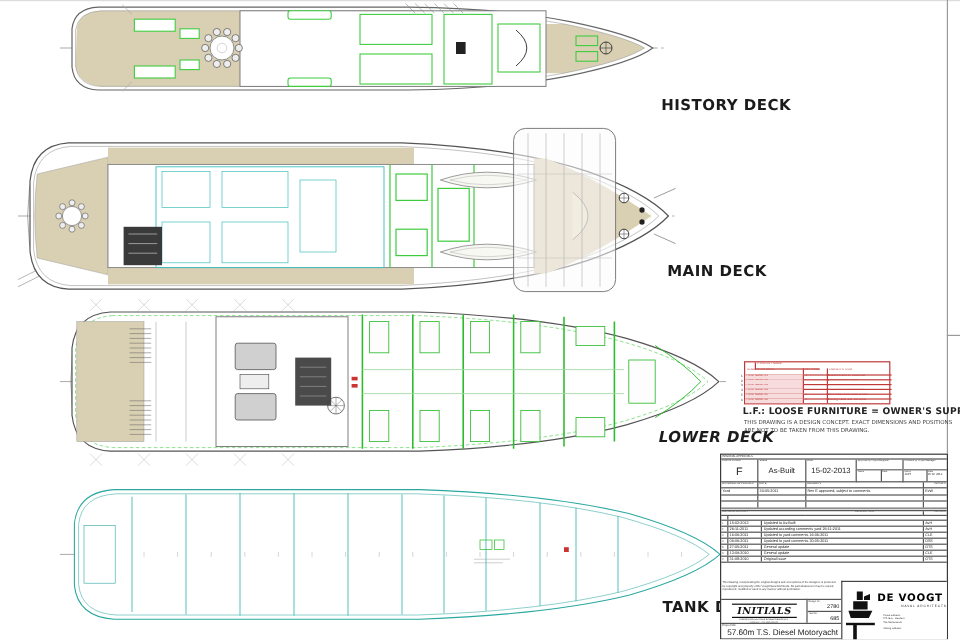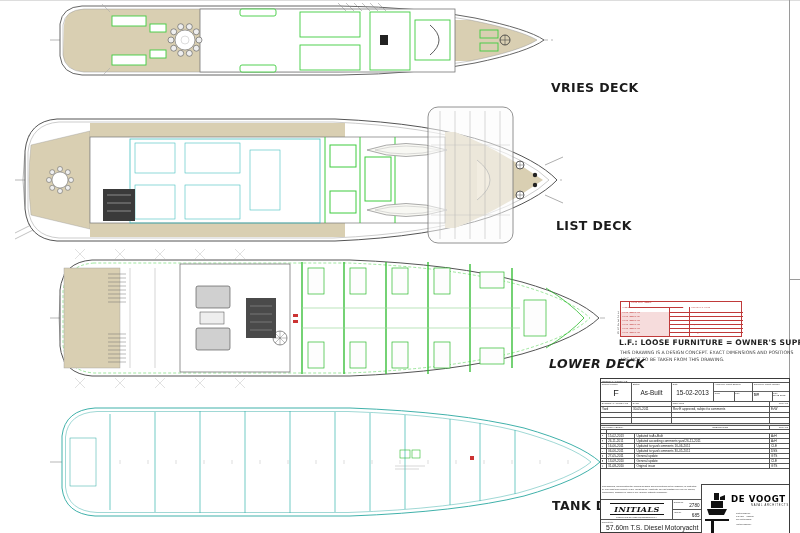--- a/index.html
+++ b/index.html
@@ -84,21 +84,21 @@
       <rect x="430" y="30" width="18" height="8"></rect>
         <rect x="430" y="43" width="18" height="8"></rect>
     </g>
     <path d="M288 3 l8 8 M296 3 l8 8 M304 3 l8 8 M312 3 l8 8 M320 3 l8 8 M328 3 l8 8" stroke="#888" stroke-width=".5"></path>
     <path d="M380 25 Q398 40 380 55" fill="none" stroke="#333" stroke-width=".8"></path>
     <rect x="330" y="35" width="8" height="10" fill="#222"></rect>
     <circle cx="455" cy="40" r="5" fill="none" stroke="#333" stroke-width=".8"></circle>
     <path d="M450 40 h10 M455 35 v10" stroke="#333" stroke-width=".5"></path>
     <path d="M60 12 l-8 -8 M60 68 l-8 8" stroke="#aaa" stroke-width=".6"></path>
   </svg>
-  <div class="deck-label" style="left:551px;top:80px;">VRIES DECK</div>
+  <div class="deck-label" style="left:551px;top:80px;">HISTORY DECK</div>
 
   <svg class="abs" style="left:15px;top:105px;" width="550" height="140" viewBox="0 0 550 140">
     <line x1="0" y1="75" x2="550" y2="75" stroke="#999" stroke-width=".7" stroke-dasharray="14 3 2 3"></line>
     <path d="M14 30 Q2 75 14 120" fill="none" stroke="#888" stroke-width=".6"></path>
     <path d="M20 118 L-12 134 M20 124 L-8 138" stroke="#999" stroke-width=".6"></path>
     <path d="M42 14 Q13 16 10 46 L10 104 Q13 134 42 136 L320 136 Q415 132 475 112 Q523 95 542 75 Q523 55 475 38 Q415 18 320 14 Z" fill="#fff" stroke="#555" stroke-width="1"></path>
     <path d="M44 17 Q16 19 13 47 L13 103 Q16 131 44 133 L318 133 Q410 129 470 110 Q516 93 534 75 Q516 57 470 40 Q410 21 318 17 Z" fill="none" stroke="#999" stroke-width=".5"></path>
 
     <path d="M16 40 L75 26 L75 124 L16 110 Q12 75 16 40 Z" fill="#d9cfb2" stroke="#999" stroke-width=".4"></path>
     <rect x="75" y="18" width="255" height="14" fill="#d9cfb2"></rect>
@@ -151,21 +151,21 @@
         <circle cx="520" cy="80" r="2.2" fill="#222"></circle>
     </g>
     <path d="M530 60 L548 52 M530 90 L548 98" stroke="#777" stroke-width=".6"></path>
 
     <g>
       <rect x="413" y="2" width="85" height="136" rx="10" fill="rgba(252,252,252,0.55)" stroke="#777" stroke-width=".8"></rect>
       <path d="M425 6 V134 M440 6 V134 M455 6 V134 M470 6 V134 M485 6 V134" stroke="#aaa" stroke-width=".45"></path>
       <path d="M416 40 h79 M416 110 h79" stroke="#bbb" stroke-width=".4"></path>
     </g>
   </svg>
-  <div class="deck-label" style="left:556px;top:218px;">LIST DECK</div>
+  <div class="deck-label" style="left:556px;top:218px;">MAIN DECK</div>
 
   <svg class="abs" style="left:50px;top:248px;" width="555" height="145" viewBox="0 0 555 145">
     <line x1="0" y1="70" x2="555" y2="70" stroke="#999" stroke-width=".7" stroke-dasharray="14 3 2 3"></line>
 
     <path stroke="#ccc" stroke-width=".6" d="M25 11 l10 -10 M35 11 l-10 -10 M65 11 l10 -10 M75 11 l-10 -10 M105 11 l10 -10 M115 11 l-10 -10 M145 11 l10 -10 M155 11 l-10 -10 M185 11 l10 -10 M195 11 l-10 -10 M25 130 l10 10 M35 130 l-10 10 M65 130 l10 10 M75 130 l-10 10 M105 130 l10 10 M115 130 l-10 10 M145 130 l10 10 M155 130 l-10 10 M185 130 l10 10 M195 130 l-10 10"></path>
     <path d="M14 26 Q4 70 14 114" fill="none" stroke="#888" stroke-width=".6"></path>
     <path d="M42 12 Q13 14 10 42 L10 98 Q13 126 42 128 L300 128 Q405 124 472 106 Q528 90 549 70 Q528 50 472 34 Q405 16 300 12 Z" fill="#fff" stroke="#555" stroke-width="1"></path>
     <path d="M44 15 Q16 17 13 43 L13 97 Q16 123 44 125 L298 125 Q400 121 466 104 Q520 89 540 70 Q520 51 466 36 Q400 19 298 15 Z" fill="none" stroke="#3ecc3e" stroke-width=".5" stroke-dasharray="3 2"></path>
 
     <rect x="14" y="20" width="56" height="100" fill="#d9cfb2" stroke="#999" stroke-width=".4"></rect>

